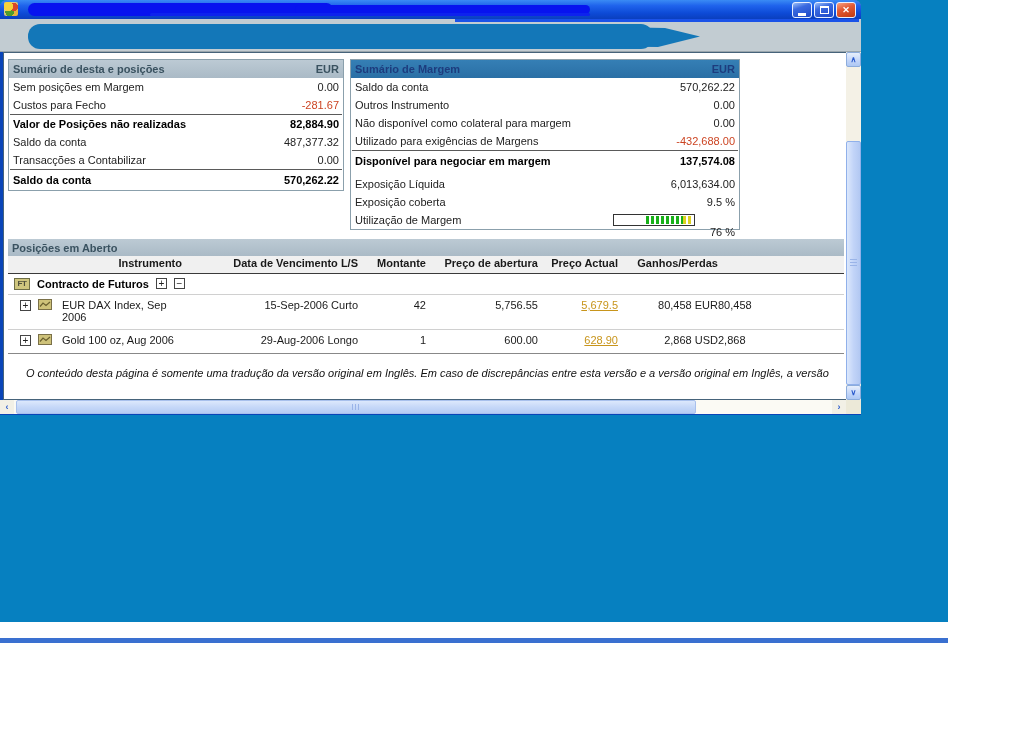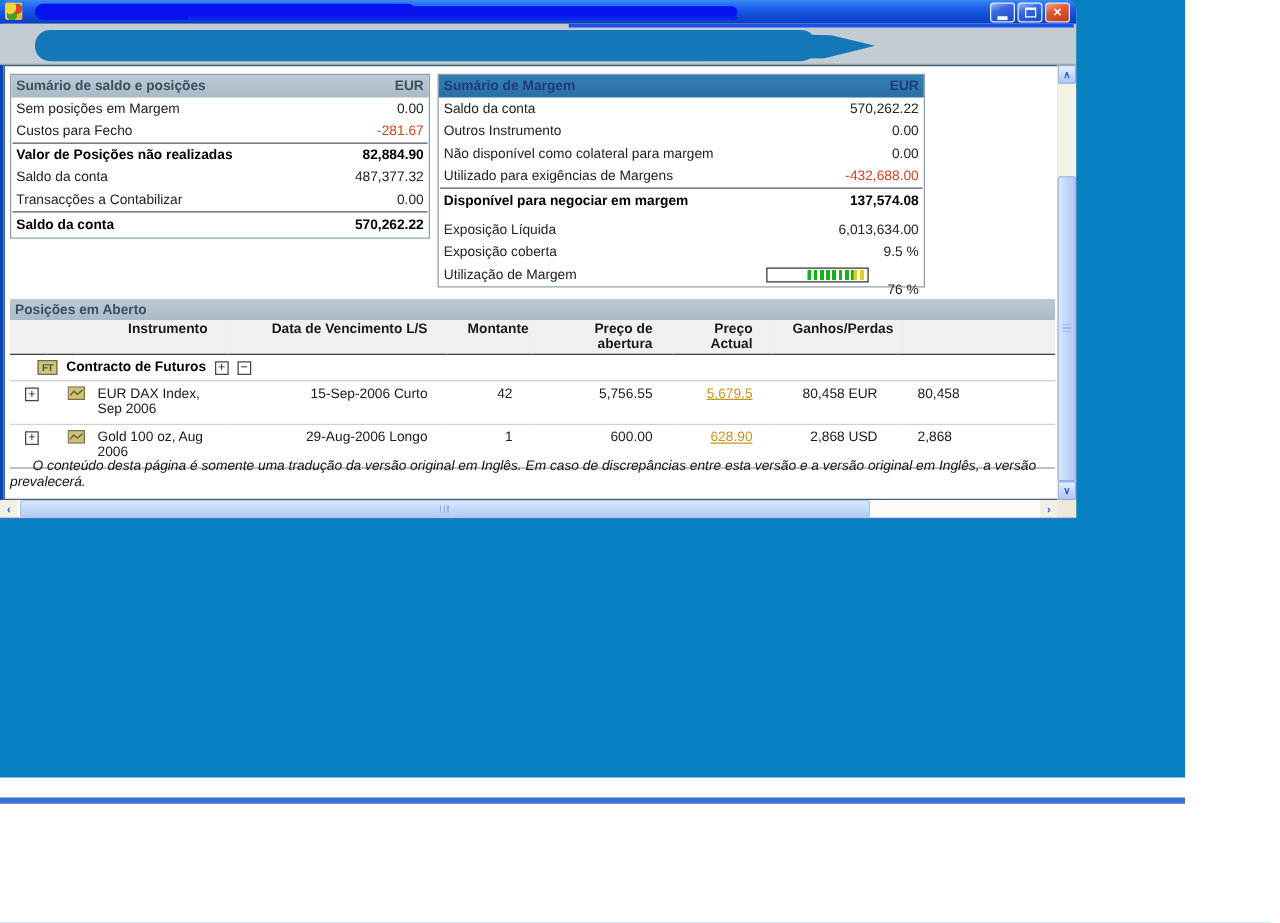--- a/index.html
+++ b/index.html
@@ -66,21 +66,21 @@
     background: repeating-linear-gradient(90deg, #18b018 0 3px, #fff 3px 5px); }
   .mbar-fill-y { position: absolute; right: 1px; width: 12%; top: 1px; bottom: 1px;
     background: repeating-linear-gradient(90deg, #ddd020 0 3px, #fff 3px 5px); }
   .pct { width: 34px; text-align: right; margin-top: 24px; }
 
   
   .positions { position: absolute; left: 4px; top: 186px; width: 836px; overflow: hidden; }
   .section-head { height: 17px; display: flex; align-items: center; padding: 0 4px; font-weight: bold;
     background: linear-gradient(180deg, #bccad4, #aabac6); color: #3a5260; }
   table.pos { border-collapse: collapse; table-layout: fixed; width: 962px; }
-  table.pos th, table.pos td { padding: 2px 16px; vertical-align: top; font-size: 11px; }
+  table.pos th, table.pos td { padding: 2px 0; vertical-align: top; font-size: 11px; }
   table.pos thead th { background: #f0f0f0; border-bottom: 1px solid #3a3a3a; font-weight: bold; text-align: right; height: 17px; padding-top: 1px; }
   th.h-instr { text-align: left; padding-left: 36px; }
   th.h-gpe { text-align: left; padding-left: 16px; }
   tr.group-row td { border-bottom: 1px solid #d0d0d0; }
   .group-flex { display: flex; align-items: center; gap: 7px; padding-left: 6px; height: 16px; }
   .group-label { font-weight: bold; color: #000; }
   .ft-badge { width: 16px; height: 12px; background: #cfc67e; border: 1px solid #6e6e46; color: #50503a;
     font-size: 8px; font-weight: bold; display: flex; align-items: center; justify-content: center; letter-spacing: -0.5px; }
   .boxbtn { width: 11px; height: 11px; border: 1px solid #444; background: #fff; color: #222;
     font-size: 10px; line-height: 9px; text-align: center; display: inline-block; }
@@ -143,21 +143,21 @@
       <div class="redact-line"></div>
       <div class="redact-tool"></div>
       <div class="redact-tool2"></div>
     </div>
 
     <div class="content-row">
       <div class="page">
 
         <div class="panel" style="left:4px; top:6px; width:336px;">
           <div class="panel-head">
-            <span>Sumário de saldo e posições</span>
+            <span>Sumário de desta e posições</span>
             <span>EUR</span>
           </div>
           <div class="prow">
             <span>Sem posições em Margem</span>
             <span class="pval">0.00</span>
           </div>
           <div class="prow">
             <span>Custos para Fecho</span>
             <span class="pval neg">-281.67</span>
           </div>
@@ -293,21 +293,20 @@
                 <td class="c-right"><span class="price-link">628.90</span></td>
                 <td class="c-right">2,868 USD</td>
                 <td class="c-gpe">2,868</td>
               </tr>
             </tbody>
           </table>
         </div>
 
         <div class="disclaimer">
           <div class="disc-line1">O conteúdo desta página é somente uma tradução da versão original em Inglês. Em caso de discrepâncias entre esta versão e a versão original em Inglês, a versão</div>
-          <div>prevalecerá.</div>
         </div>
       </div>
 
       <div class="vscroll">
         <div class="scroll-btn">
             <span>∧</span>
           </div>
         <div class="v-track">
           <div class="v-thumb">
             <span class="v-grip"></span>

